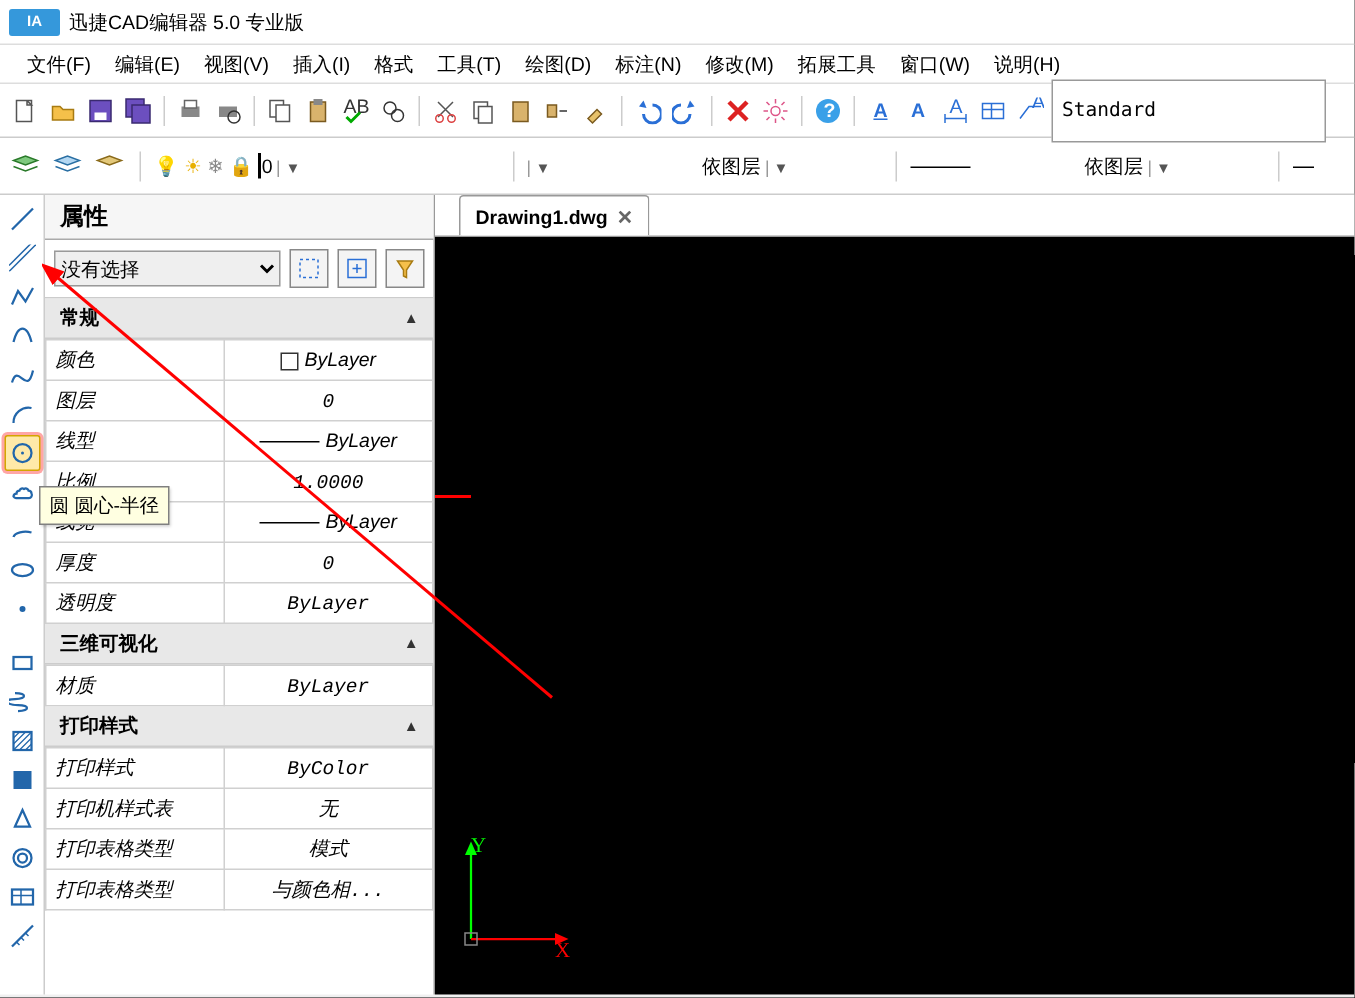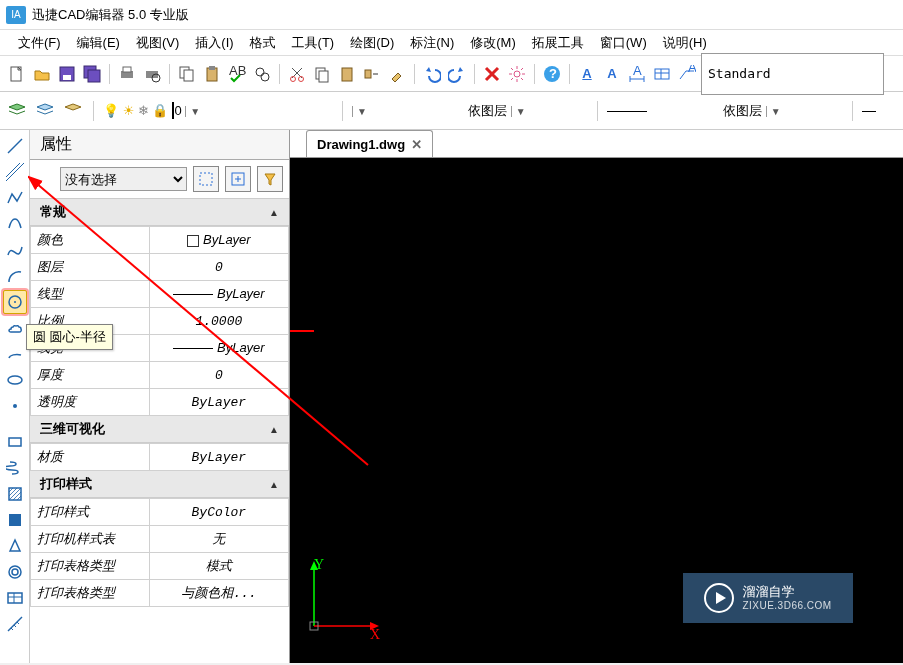--- a/index.html
+++ b/index.html
@@ -1,19 +1,19 @@
 <!DOCTYPE html>
 <html><head>
 <meta charset="utf-8">
 <style>
   * { box-sizing: border-box; margin: 0; padding: 0; font-family: "Microsoft YaHei", SimSun, Arial, sans-serif; font-size: 13px; }
   body { background: #f0f0f0; width: 903px; height: 665px; overflow: hidden; position: relative; }
 
   .titlebar { background:#fff; height:30px; display:flex; align-items:center; padding:0 6px; border-bottom:1px solid #ddd; }
-  .titlebar .app-icon { width:20px; height:18px; background:#3598db; color:#fff; font-size:10px; display:flex; align-items:center; justify-content:center; border-radius:2px; margin-right:6px; font-weight:normal;}
+  .titlebar .app-icon { width:34px; height:18px; background:#3598db; color:#fff; font-size:10px; display:flex; align-items:center; justify-content:center; border-radius:2px; margin-right:6px; font-weight:bold;}
   .titlebar .title { font-size:13px; }
 
   .menubar { background:#fff; height:26px; display:flex; align-items:center; padding-left:10px; border-bottom:1px solid #ddd; }
   .menubar .item { padding:3px 8px; cursor:default; }
 
   .toolstrip { background:#fff; border-bottom:1px solid #ccc; display:flex; align-items:center; padding:4px 6px; gap:3px; height:36px; flex-wrap:nowrap; }
   .toolstrip .btn { width:22px; height:22px; display:flex; align-items:center; justify-content:center; cursor:pointer; border-radius:2px; }
   .sep { width:1px; height:20px; background:#ccc; margin:0 3px; }
   .toolstrip input.style-input { height:16px; border:1px solid #999; padding:20px 6px; flex:0 0 100px; font-family:monospace;}
   .combo .drop { border-left:1px solid #999; padding-left:4px; color:#555; font-size:10px; }
@@ -24,23 +24,23 @@
   .linetype-combo { flex:0 0 230px; }
   .color-combo { flex:0 0 230px; }
   .colorswatch { width:12px; height:12px; border:1px solid #000; background:#fff; }
 
   .workspace { display:flex; height:533px; }
   .left-toolbar { width:30px; background:#fff; border-right:1px solid #ccc; display:flex; flex-direction:column; align-items:center; padding-top:4px; gap:2px; position:relative; z-index:2; }
   .left-toolbar .tbtn { width:24px; height:24px; display:flex; align-items:center; justify-content:center; cursor:pointer; border-radius:2px; }
   .left-toolbar .tbtn.active { background:#ffe9a8; border:1px solid #d4a500; box-shadow:0 0 0 2px rgba(255,0,0,.35); }
 
   .props-panel { width:260px; background:#fff; border-right:1px solid #999; display:flex; flex-direction:column; }
-  .props-title { height:30px; border-bottom:1px solid #aaa; padding:4px 10px; font-size:16px; font-weight:normal; background:#f6f6f6; }
+  .props-title { height:30px; border-bottom:1px solid #aaa; padding:4px 10px; font-size:16px; font-weight:bold; background:#f6f6f6; }
   .props-toolbar { display:flex; align-items:center; gap:6px; padding:6px; }
-  .props-toolbar select { height:24px; border:1px solid #999; flex:1;margin-left:24px; }
+  .props-toolbar select { height:24px; border:1px solid #999; flex:1; }
   .props-toolbar .pbtn { width:26px; height:26px; border:1px solid #888; display:flex; align-items:center; justify-content:center; cursor:pointer; background:#f4f4f4;}
   .props-scroll { overflow-y:auto; flex:1; border-top:1px solid #ccc; position:relative; }
   .section-head { background:#e8e8e8; padding:4px 10px; font-weight:bold; border-bottom:1px solid #ccc; display:flex; justify-content:space-between; align-items:center; }
   .section-head .tri { font-size:10px; color:#333; }
   table.proptable { width:100%; border-collapse:collapse;font-style:italic; }
   table.proptable td { border:1px solid #d0d0d0; padding:4px 6px; height:26px; }
   table.proptable td.name { background:#fff; width:46%; }
   table.proptable td.val { font-family: "Courier New", monospace; text-align: center; }
 
   .canvas-area { flex:1; display:flex; flex-direction:column; background:#fff; }
@@ -516,27 +516,20 @@
       <div class="axis-x-label">X</div>
       <div class="ucs">
         <svg width="80" height="80">
           <line x1="10" y1="70" x2="10" y2="10" stroke="#0f0" stroke-width="1.5"></line>
           <polygon points="10,5 6,14 14,14" fill="#0f0"></polygon>
           <line x1="10" y1="70" x2="70" y2="70" stroke="#f00" stroke-width="1.5"></line>
           <polygon points="75,70 66,66 66,74" fill="#f00"></polygon>
           <rect x="6" y="66" width="8" height="8" fill="none" stroke="#888"></rect>
         </svg>
       </div>
-      <div class="watermark">
-        <div class="play"></div>
-        <div class="txt">
-          <span>溜溜自学</span>
-          <span class="sub">ZIXUE.3D66.COM</span>
-        </div>
-      </div>
     </div>
   </div>
 </div>
 
 <div class="tooltip">圆 圆心-半径</div>
 
 <svg class="arrow-overlay">
   <defs>
     <marker id="ah" markerWidth="10" markerHeight="10" refX="2" refY="3" orient="auto">
       <path d="M0,0 L0,6 L8,3 z" fill="#f00"></path>

